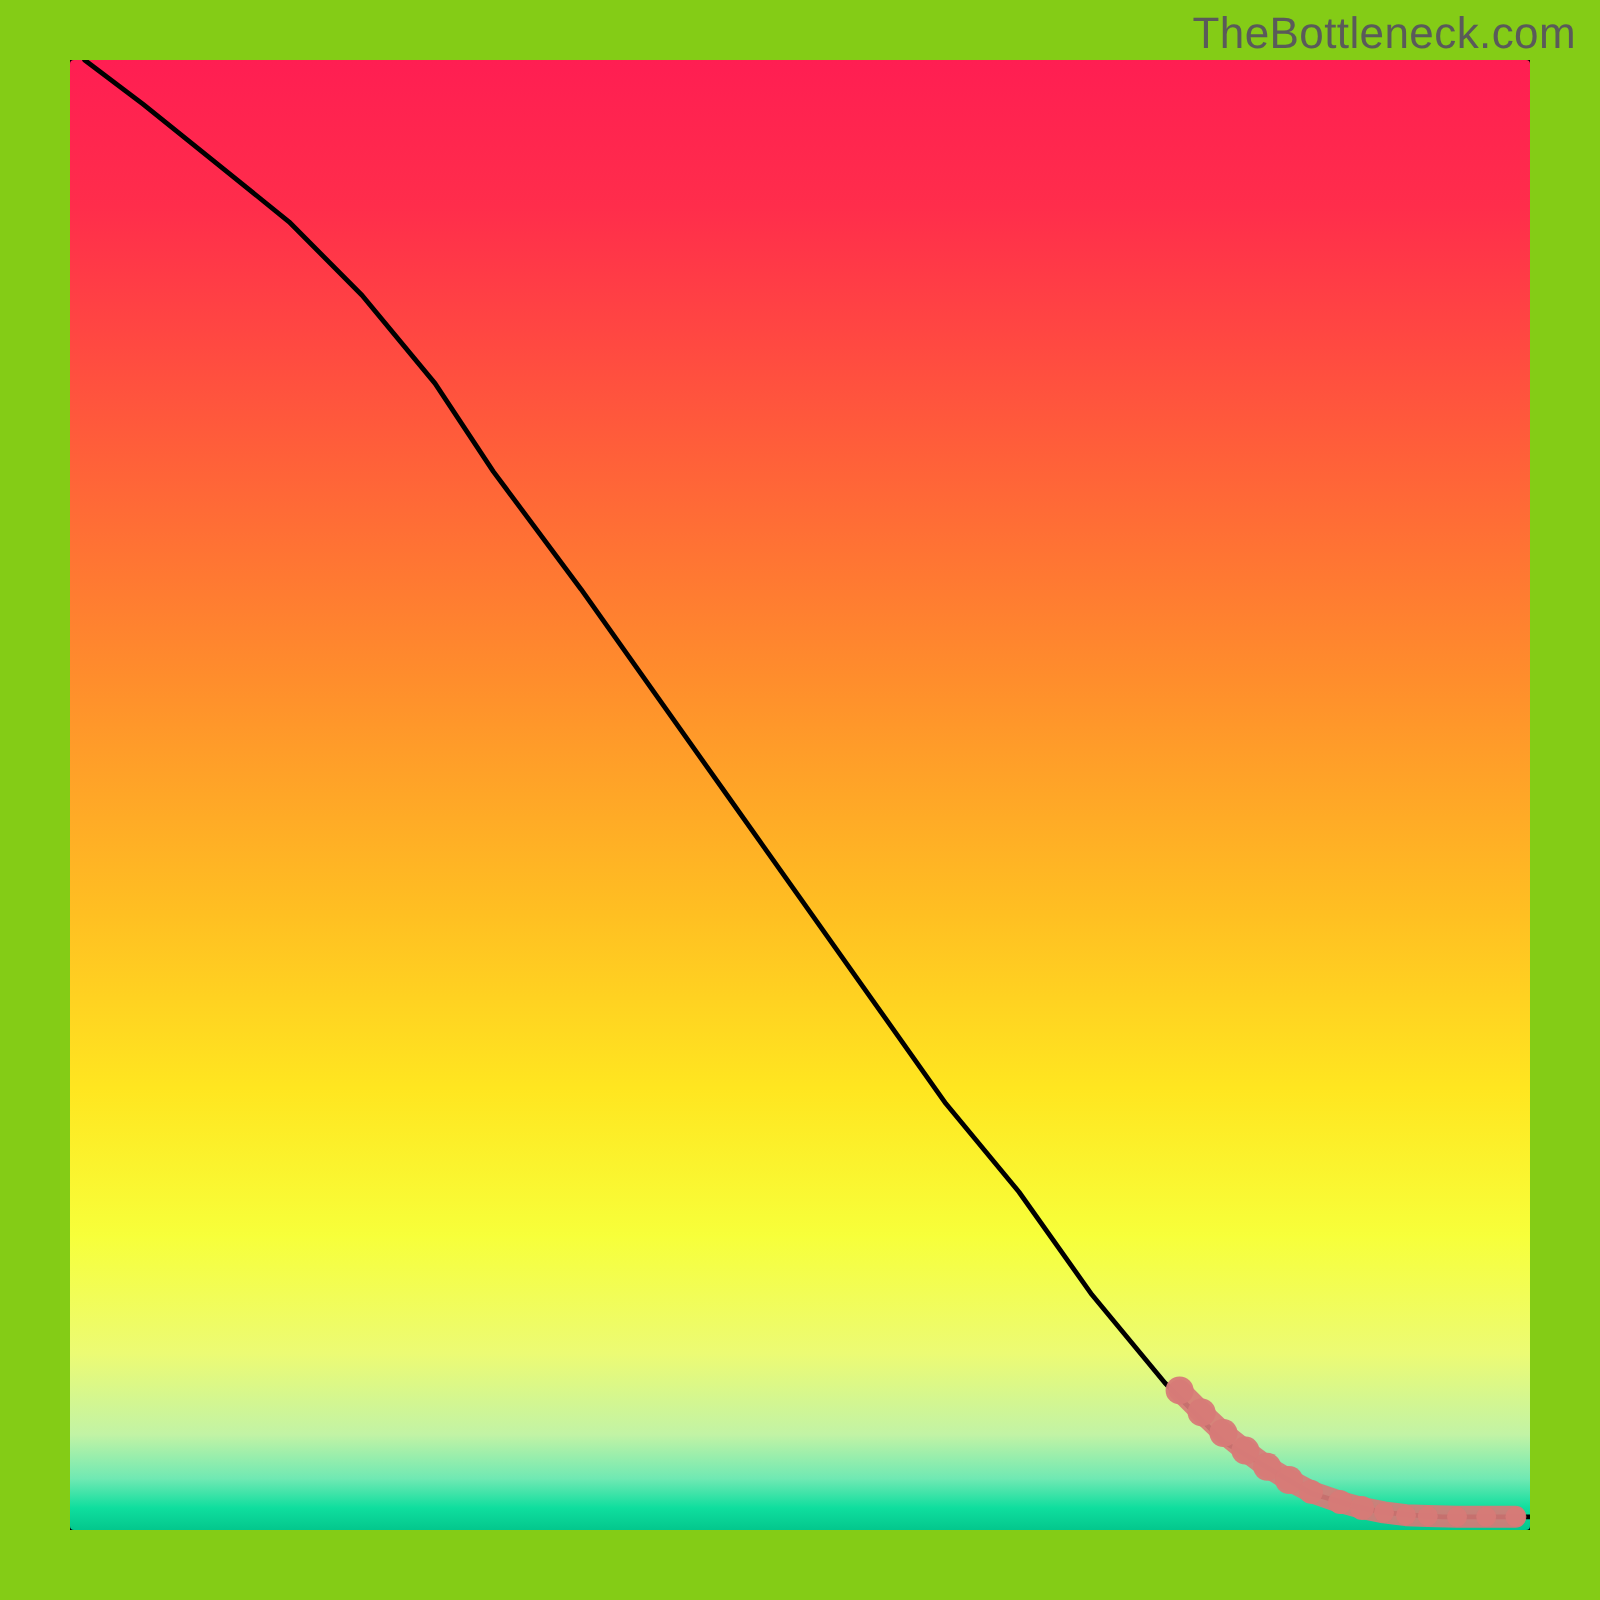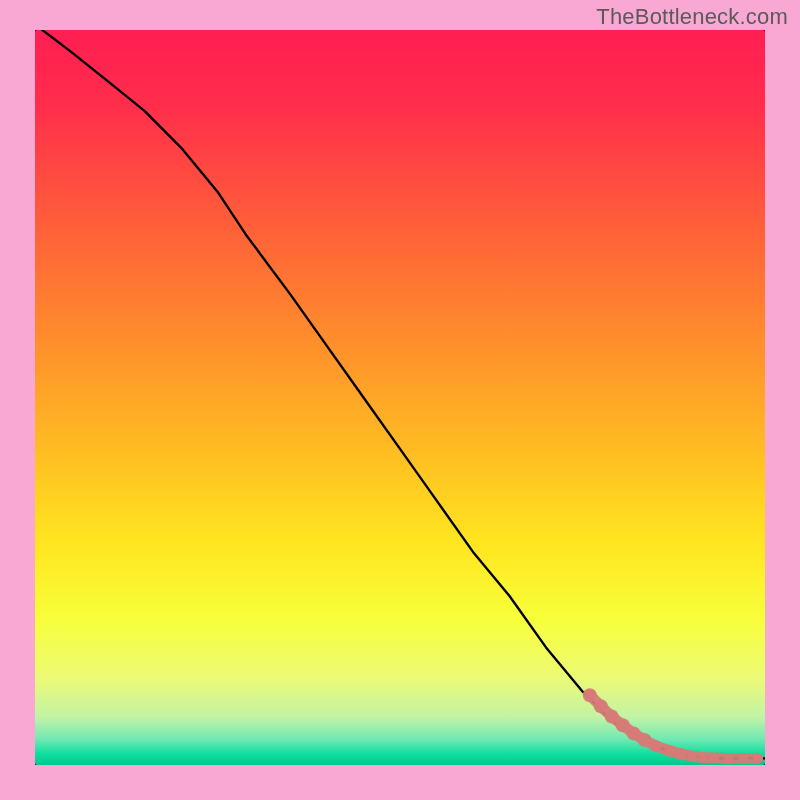--- a/index.html
+++ b/index.html
@@ -8,21 +8,21 @@
     width: 800px;
     height: 800px;
     background: #000;
     font-family: Arial, Helvetica, sans-serif;
     overflow: hidden;
   }
   .stage {
     position: relative;
     width: 800px;
     height: 800px;
-    background: #f9a8d4;
+    background: #84cc16;
   }
   .watermark {
     position: absolute;
     top: 4px;
     right: 12px;
     color: #5a5a5a;
     font-size: 22px;
     font-weight: 500;
     letter-spacing: 0.2px;
     z-index: 5;

